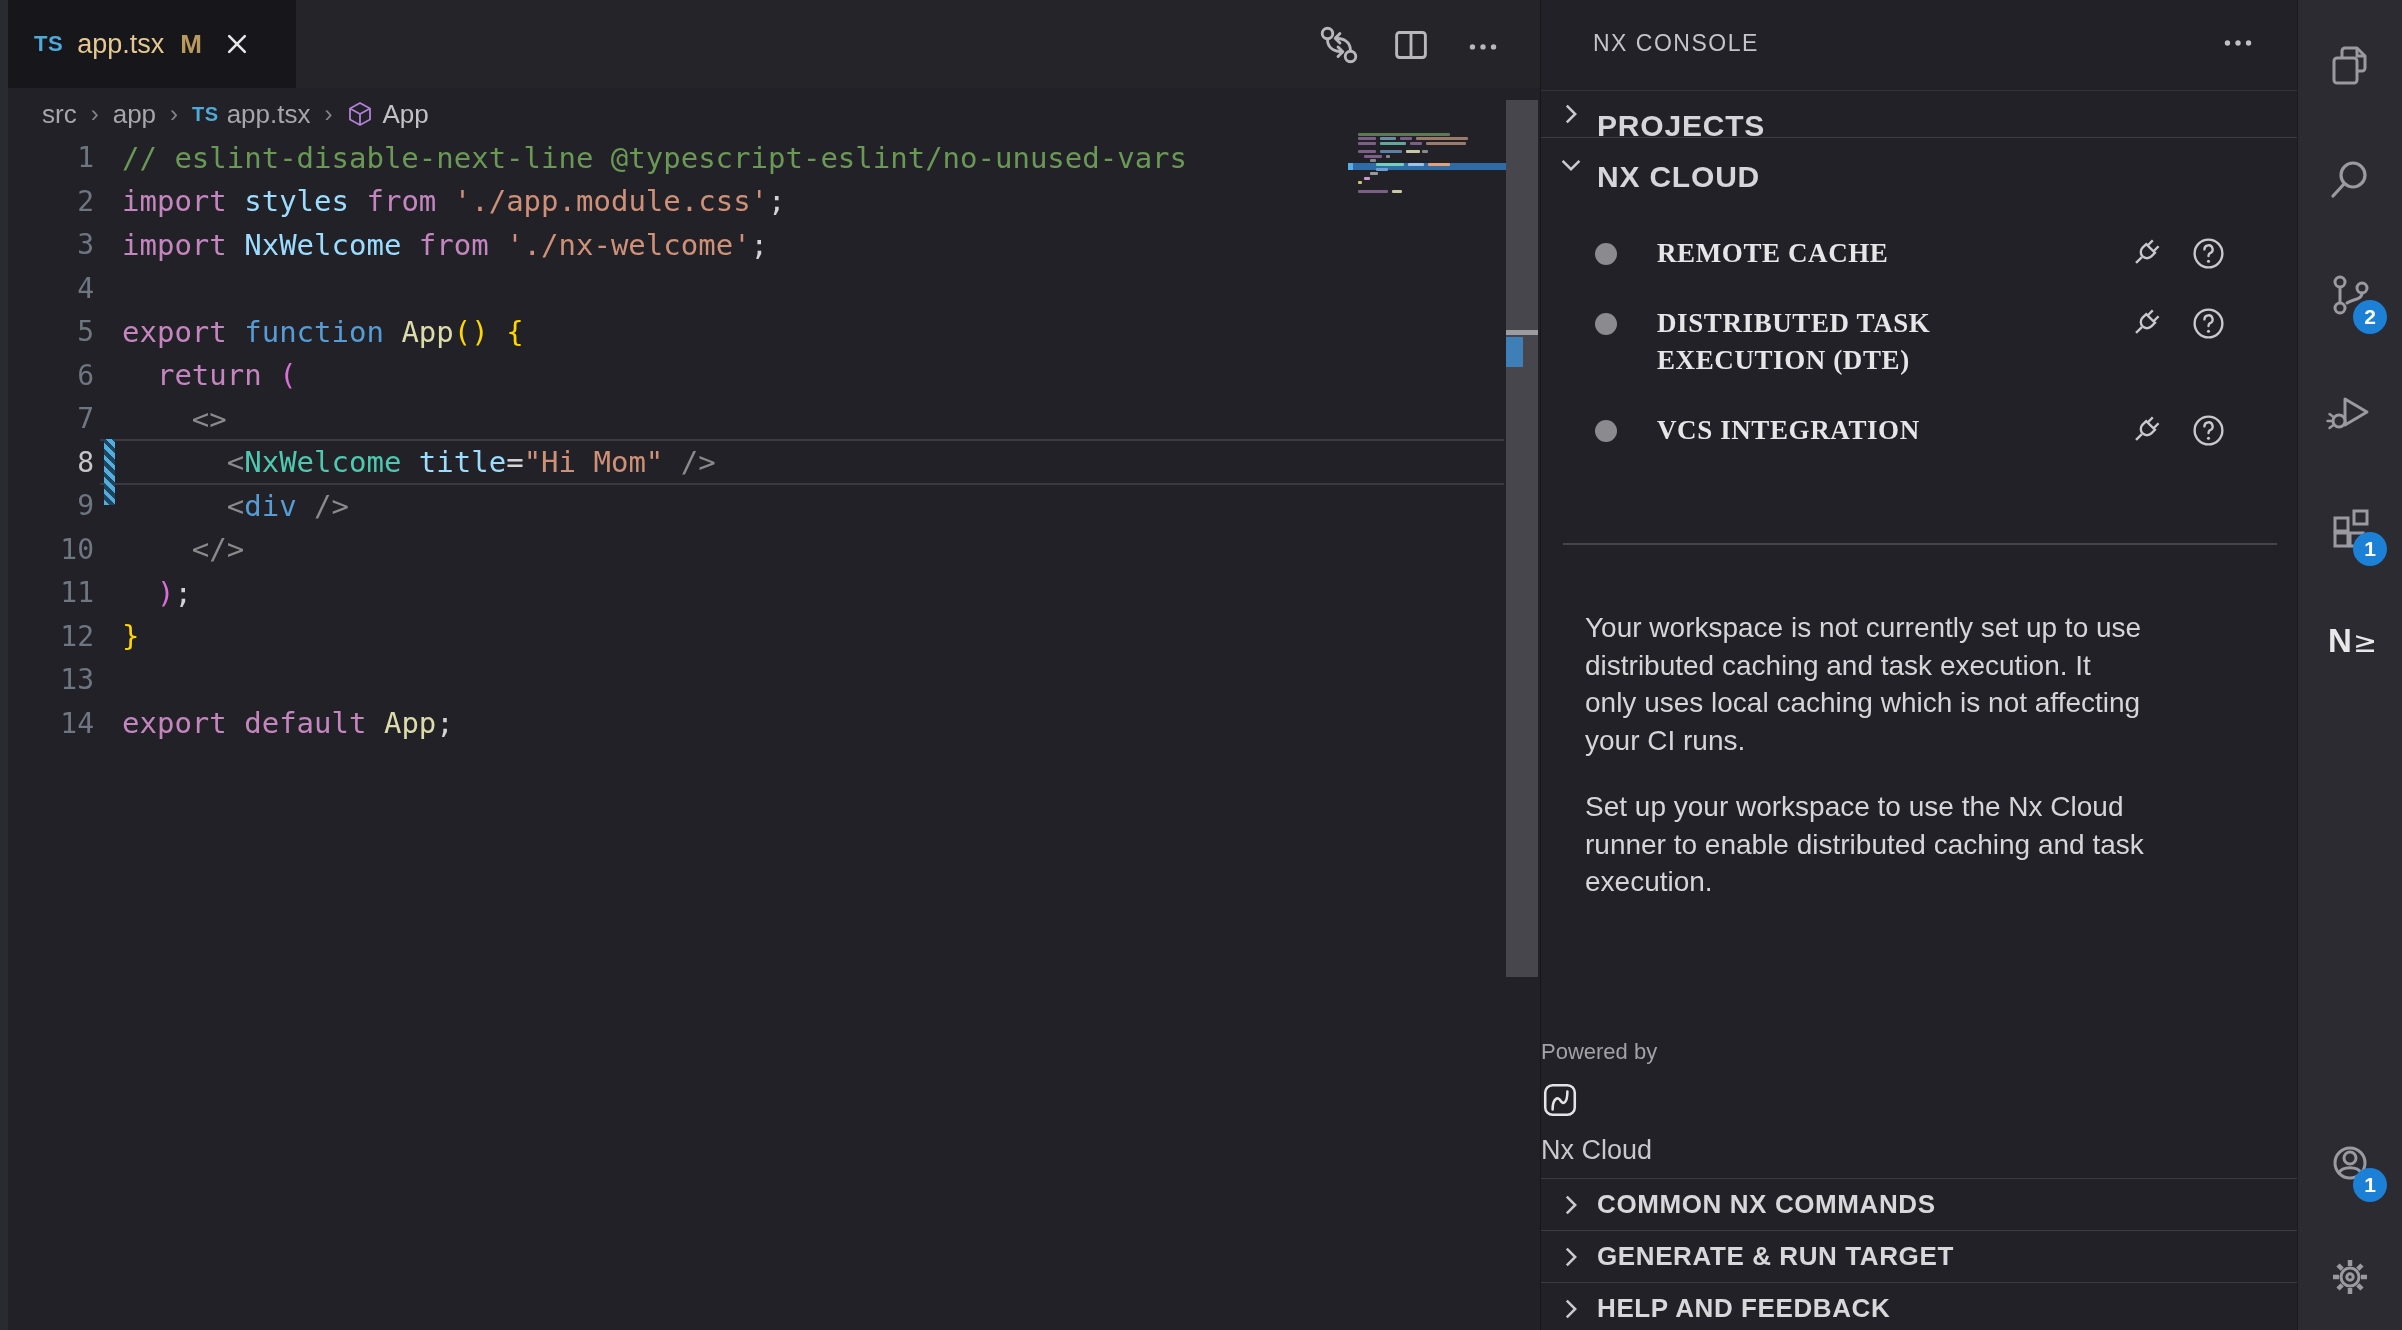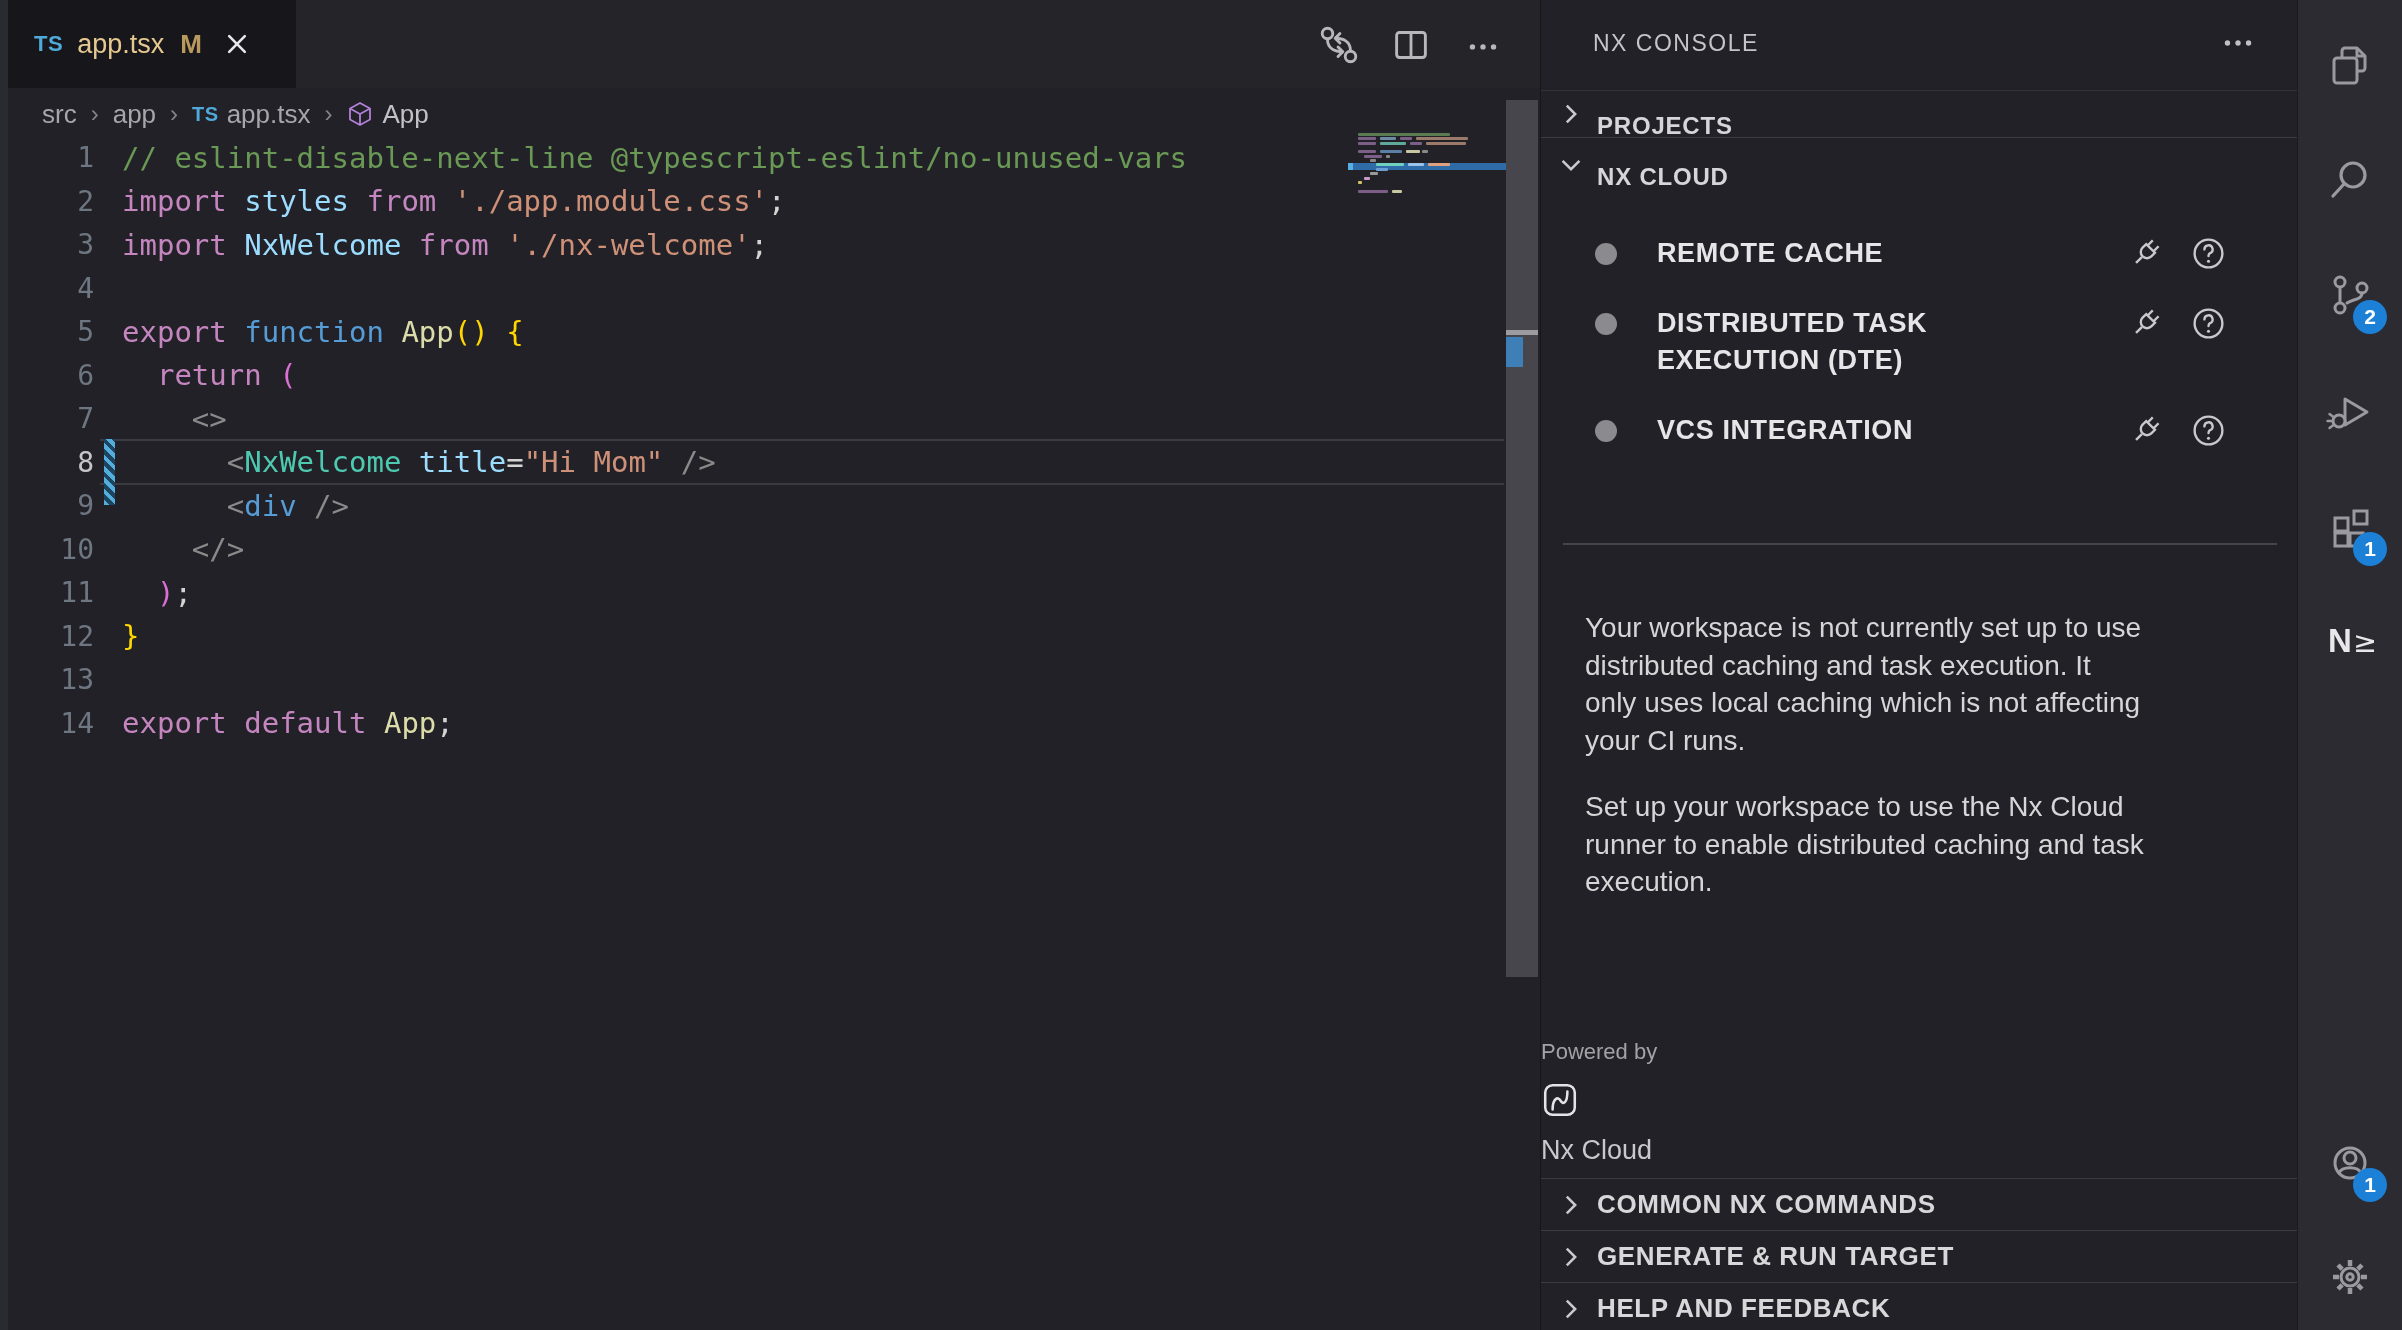--- a/index.html
+++ b/index.html
@@ -54,25 +54,25 @@
   
   #side-panel { left:1540px; top:0; width:757px; height:1330px; background:#212127;
     border-left:1px solid #161619; }
   #panel-header { left:4px; top:0; width:100%; height:88px; }
   #panel-title { position:absolute; left:48px; top:30px; font-size:23px; letter-spacing:1.5px;
     color:#c5c5c9; }
   #panel-more { position:absolute; right:40px; top:20px; width:46px; height:46px; color:#c0c0c4; cursor:pointer; }
   .section-head { position:absolute; left:0; width:100%; display:flex; align-items:center;
     padding-left:16px; gap:12px; cursor:pointer; }
   .section-head .chev { width:28px; height:28px; color:#cacace; flex:0 0 28px; }
-  .section-head .slabel { font-size:24px; font-weight:bold; letter-spacing:.8px; color:#d6d6da;margin-top:24px; }
+  .section-head .slabel { font-size:30px; font-weight:bold; letter-spacing:.8px; color:#d6d6da;margin-top:24px; }
   #sec-projects { top:90px; height:47px; border-top:1px solid #32323a; }
   #sec-nxcloud { top:137px; height:55px; border-top:1px solid #3b3b42; }
 
-  #nx-features { left:0; top:230px; width:100%; }
+  #nx-features { left:0; top:230px; width:100%;font-family:Liberation Serif, serif; }
   .feat-row { display:flex; align-items:flex-start; padding:0 70px 0 54px; margin-bottom:28px; }
   .feat-bullet { flex:0 0 22px; height:22px; border-radius:50%; background:#8a8a8f; margin-top:13px; }
   .feat-label { margin-left:40px; flex:1; font-size:27px; font-weight:bold; letter-spacing:.6px;
     color:#e6e6e9; line-height:37px; white-space:pre-line; padding-top:5px; }
   .feat-icons { display:flex; gap:26px; color:#c9c9cd; margin-top:5px; }
   .feat-icons .fic { width:37px; height:37px; cursor:pointer; }
 
   #webview-divider { left:22px; top:543px; width:714px; height:2px; background:#45454b; }
   .panel-para { position:absolute; left:44px; width:700px; font-size:28px; line-height:37.5px;
     color:#d6d6d9; white-space:pre-line; }

